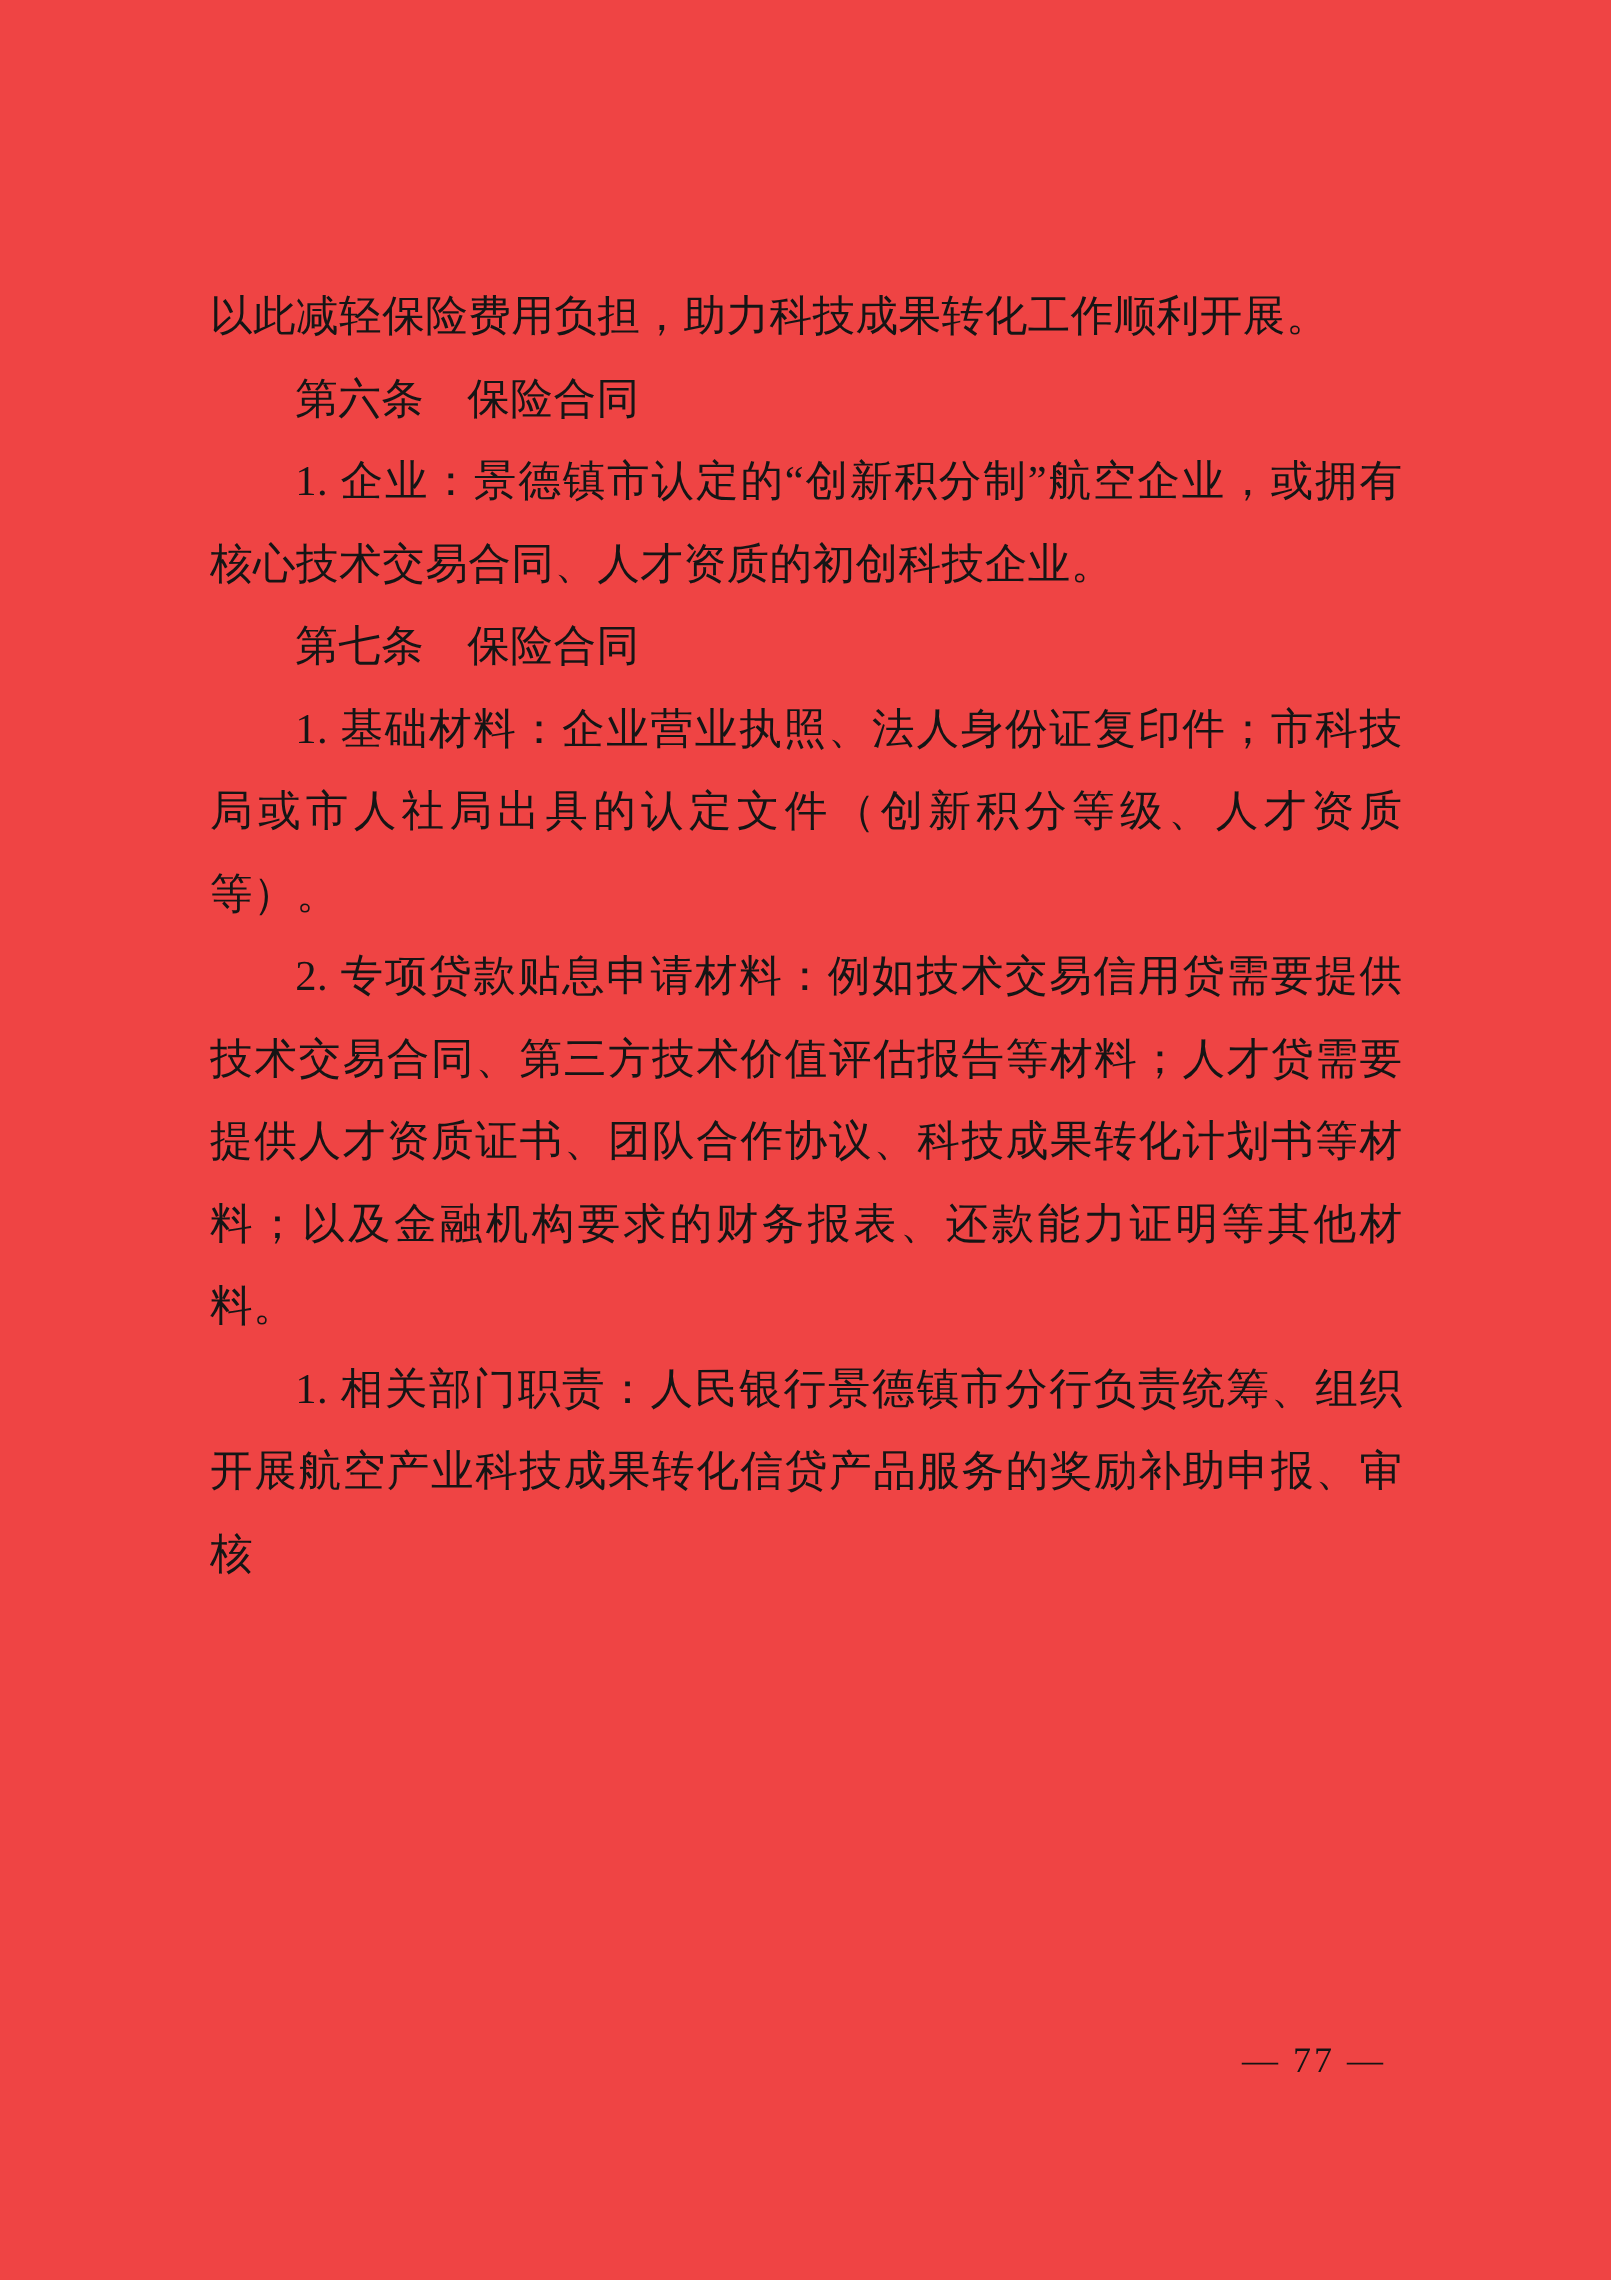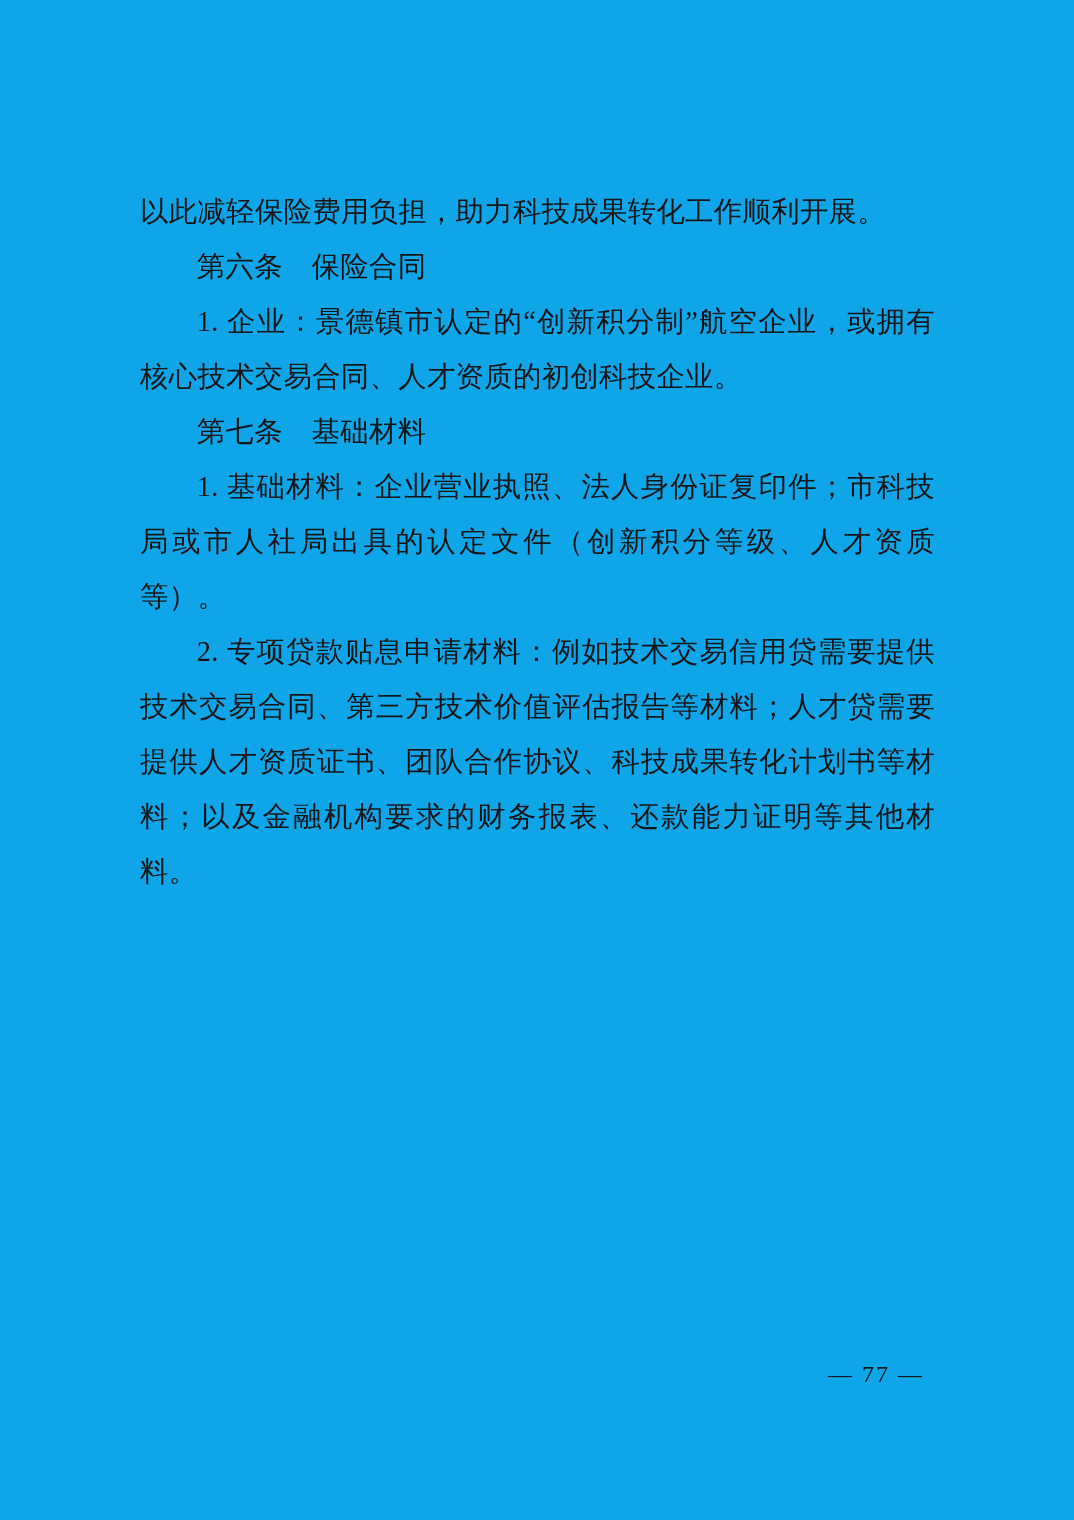--- a/index.html
+++ b/index.html
@@ -4,21 +4,21 @@
 <style>
   html, body {
     margin: 0;
     padding: 0;
     background: #ffffff;
   }
   .page {
     position: relative;
     width: 1074px;
     height: 1520px;
-    background: #0ea5e9;
+    background: #ef4444;
     overflow: hidden;
     color: #151515;
   }
   .content {
     position: absolute;
     top: 184px;
     left: 140px;
     width: 795px;
   }
   .para {
@@ -59,25 +59,26 @@
   <div class="content">
 
     <p class="para continuation">以此减轻保险费用负担，助力科技成果转化工作顺利开展。</p>
 
 
     <p class="para">第六条　保险合同</p>
 
     <p class="para">1. 企业：景德镇市认定的“创新积分制”航空企业，或拥有核心技术交易合同、人才资质的初创科技企业。</p>
 
 
-    <p class="para">第七条　基础材料</p>
+    <p class="para">第七条　保险合同</p>
 
     <p class="para">1. 基础材料：企业营业执照、法人身份证复印件；市科技局或市人社局出具的认定文件（创新积分等级、人才资质等）。</p>
 
     <p class="para">2. 专项贷款贴息申请材料：例如技术交易信用贷需要提供技术交易合同、第三方技术价值评估报告等材料；人才贷需要提供人才资质证书、团队合作协议、科技成果转化计划书等材料；以及金融机构要求的财务报表、还款能力证明等其他材料。</p>
 
 
 
+    <p class="para">1. 相关部门职责：人民银行景德镇市分行负责统筹、组织开展航空产业科技成果转化信贷产品服务的奖励补助申报、审核</p>
 
   </div>
 
   <div class="page-number">— 77 —</div>
 </div>
 
 </body></html>

